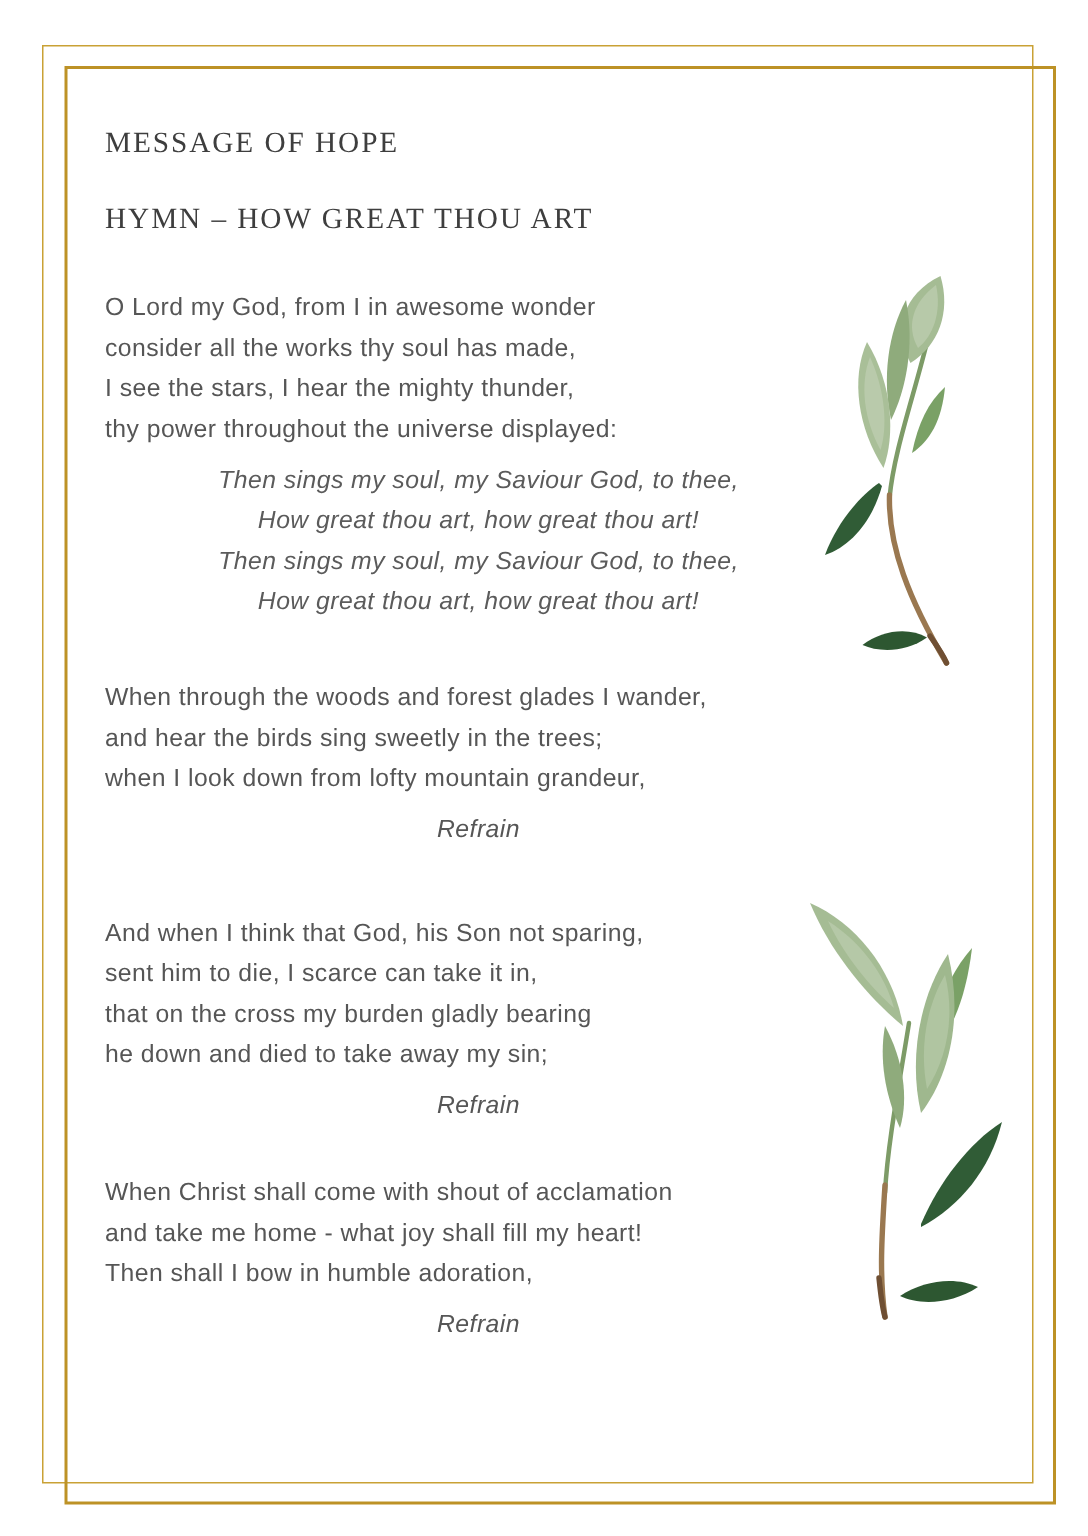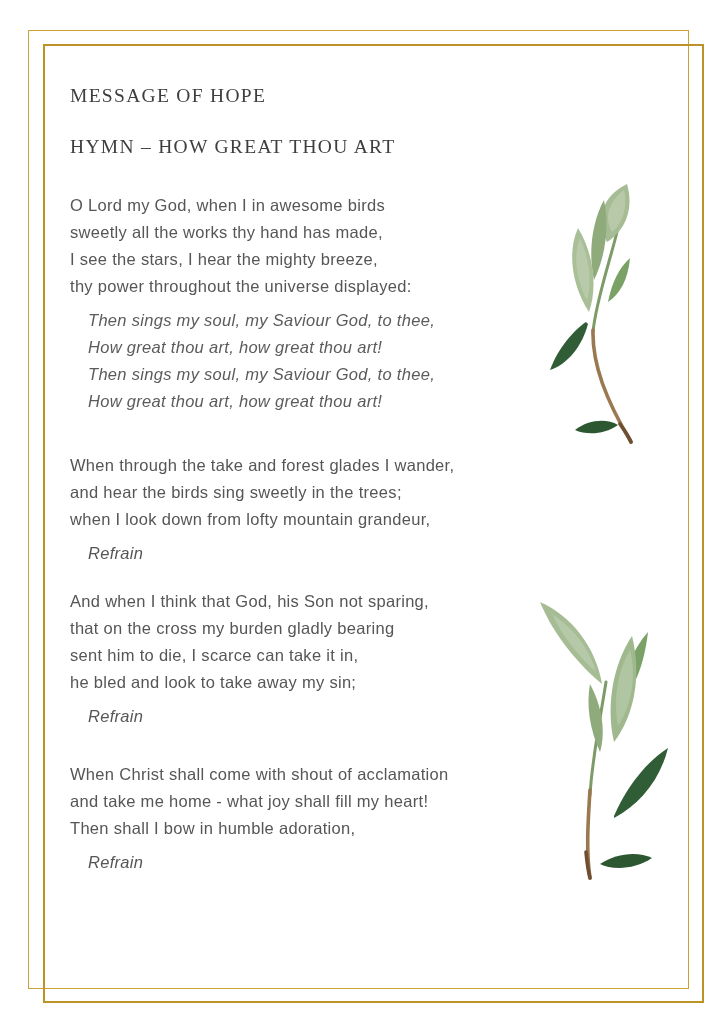--- a/index.html
+++ b/index.html
@@ -56,23 +56,24 @@
     letter-spacing: 0.3px;
     color: #565656;
     white-space: nowrap;
   }
   .refrain-full { margin-top: 7px; margin-bottom: 37px; }
   .refrain-full p,
   .refrain-line {
     font-style: italic;
     padding-left: 18px;
     color: #5b5b5b;
+    text-align: center;
   }
   .refrain-line { margin-top: 7px !important; }
-  .stanza-v3 { margin-top: 21px; }
+  .stanza-v3 { margin-top: 42px; }
   .stanza-v4 { margin-top: 31px; }
   .branch {
     position: absolute;
     pointer-events: none;
   }
   .branch-top    { left: 540px; top: 182px; }
   .branch-bottom { left: 528px; top: 590px; }
 </style>
 </head>
 <body>
@@ -80,45 +81,45 @@
 <div class="page">
 
   <div class="frame frame-a"></div>
   <div class="frame frame-b"></div>
 
   <main class="content">
     <h1 class="section-title">MESSAGE OF HOPE</h1>
     <h2 class="hymn-title">HYMN – HOW GREAT THOU ART</h2>
 
     <section class="stanza">
-      <p>O Lord my God, when I in awesome birds</p>
-      <p>sweetly all the works thy hand has made,</p>
-      <p>I see the stars, I hear the mighty breeze,</p>
+      <p>O Lord my God, from I in awesome wonder</p>
+      <p>consider all the works thy soul has made,</p>
+      <p>I see the stars, I hear the mighty thunder,</p>
       <p>thy power throughout the universe displayed:</p>
     </section>
 
     <section class="stanza refrain-full">
       <p>Then sings my soul, my Saviour God, to thee,</p>
       <p>How great thou art, how great thou art!</p>
       <p>Then sings my soul, my Saviour God, to thee,</p>
       <p>How great thou art, how great thou art!</p>
     </section>
 
     <section class="stanza stanza-v2">
-      <p>When through the take and forest glades I wander,</p>
+      <p>When through the woods and forest glades I wander,</p>
       <p>and hear the birds sing sweetly in the trees;</p>
       <p>when I look down from lofty mountain grandeur,</p>
       <p class="refrain-line">Refrain</p>
     </section>
 
     <section class="stanza stanza-v3">
       <p>And when I think that God, his Son not sparing,</p>
+      <p>sent him to die, I scarce can take it in,</p>
       <p>that on the cross my burden gladly bearing</p>
-      <p>sent him to die, I scarce can take it in,</p>
-      <p>he bled and look to take away my sin;</p>
+      <p>he down and died to take away my sin;</p>
       <p class="refrain-line">Refrain</p>
     </section>
 
     <section class="stanza stanza-v4">
       <p>When Christ shall come with shout of acclamation</p>
       <p>and take me home - what joy shall fill my heart!</p>
       <p>Then shall I bow in humble adoration,</p>
       <p class="refrain-line">Refrain</p>
     </section>
   </main>

